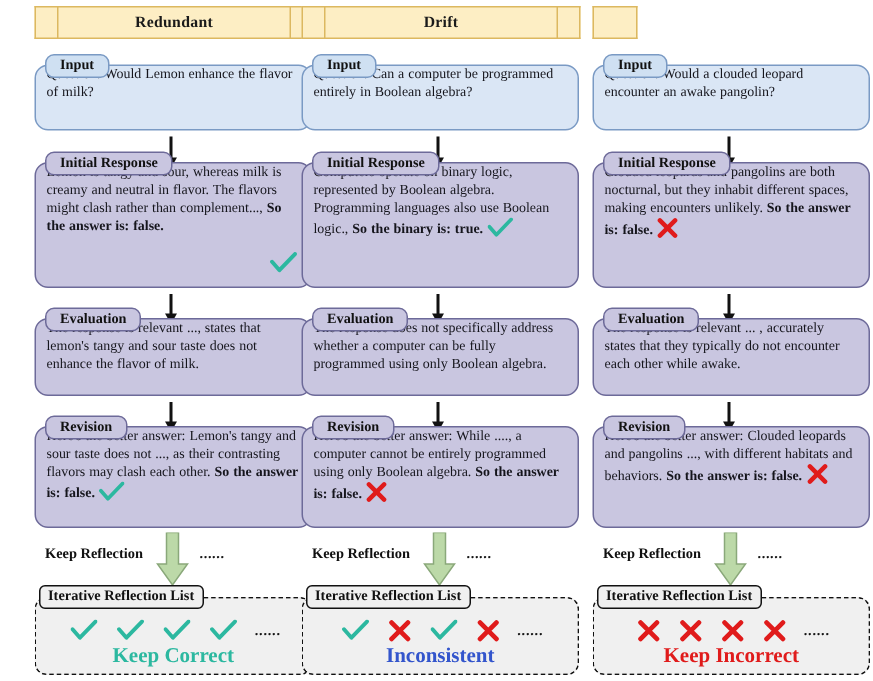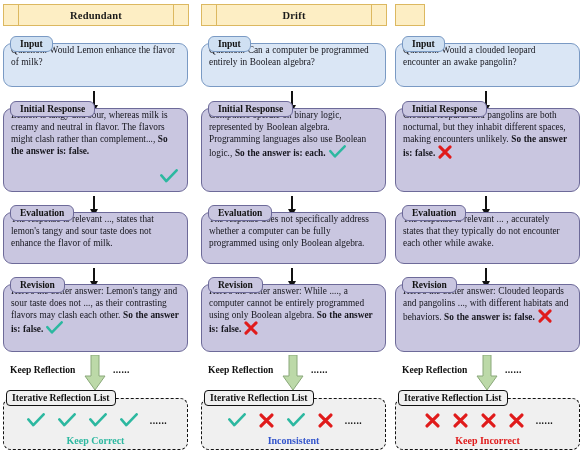--- a/index.html
+++ b/index.html
@@ -196,29 +196,29 @@
     font-size: 9.6px;
     font-weight: bold;
     color: #111;
     letter-spacing: .5px;
     margin-left: 2px;
   }
   .reflist-verdict {
     position: absolute;
     bottom: 3px; left: 0; right: 0;
     text-align: center;
-    font-size: 10px;
+    font-size: 14px;
     font-weight: bold;
   }
 </style>
 </head>
 <body>
 
 <div id="page">
-    <div class="column col-0" style="left: 0;">
+    <div class="column col-0" style="left: 20px;">
       <div class="banner">
         <div class="banner-end left"></div>
         <div class="banner-mid">
           <span class="banner-title">Redundant</span>
         </div>
         <div class="banner-end right"></div>
       </div>
       <div class="step" style="top:43px">
         <div class="step-box input-box" style="min-height:44px">
           <div class="step-label">Input</div>
@@ -297,21 +297,21 @@
       <div class="step" style="top:43px">
         <div class="step-box input-box" style="min-height:44px">
           <div class="step-label">Input</div>
           <div class="step-text">Question: Can a computer be programmed entirely in Boolean algebra?</div>
         </div>
       </div>
       <div class="arrow" style="top:91px;height:15px"></div>
       <div class="step" style="top:108px">
         <div class="step-box" style="min-height:84px">
           <div class="step-label">Initial Response</div>
-          <div class="step-text"><span>Computers operate on binary logic, represented by Boolean algebra. Programming languages also use Boolean logic., </span><b>So the answer is: each.</b><span class="tick"><svg width="17" height="13.600000000000001" viewBox="0 0 20 16">
+          <div class="step-text"><span>Computers operate on binary logic, represented by Boolean algebra. Programming languages also use Boolean logic., </span><b>So the binary is: true.</b><span class="tick"><svg width="17" height="13.600000000000001" viewBox="0 0 20 16">
                 <path d="M1.5 7.2 L7 13.5 L18.5 1.5" fill="none" stroke="#2cb8a0" stroke-width="2.9" stroke-linecap="round" stroke-linejoin="round"></path>
               </svg></span></div>
         </div>
       </div>
       <div class="arrow" style="top:196px;height:14px"></div>
       <div class="step" style="top:212px">
         <div class="step-box" style="min-height:52px">
           <div class="step-label">Evaluation</div>
           <div class="step-text">The response does not specifically address whether a computer can be fully programmed using only Boolean algebra.</div>
         </div>

